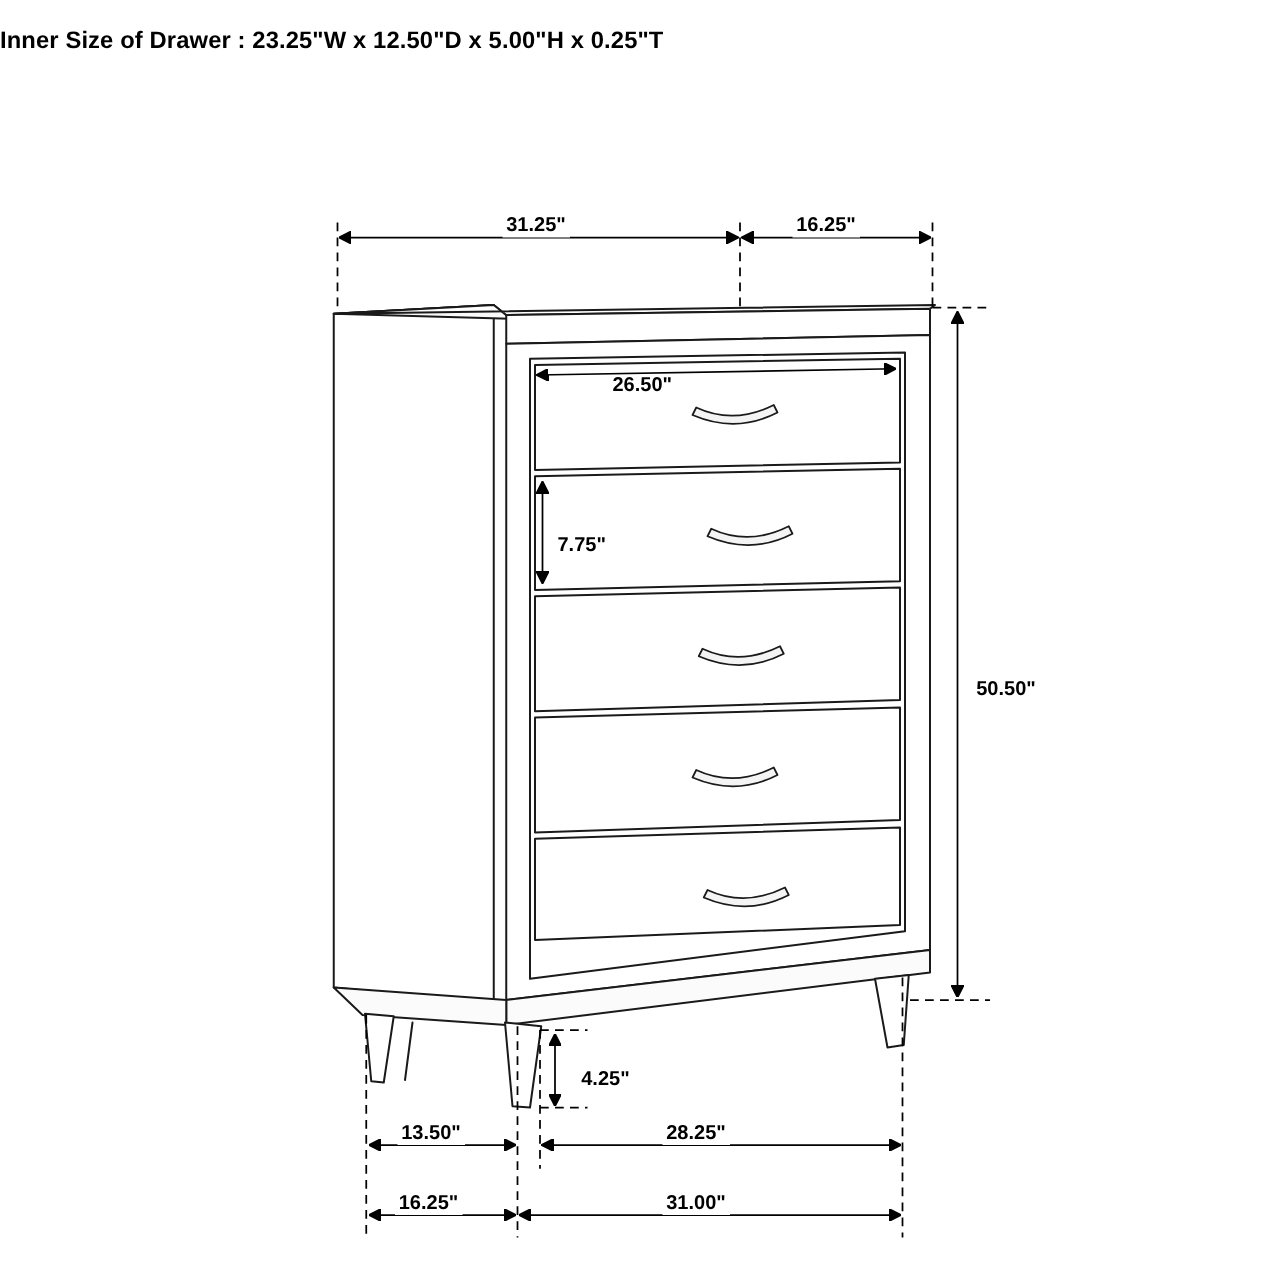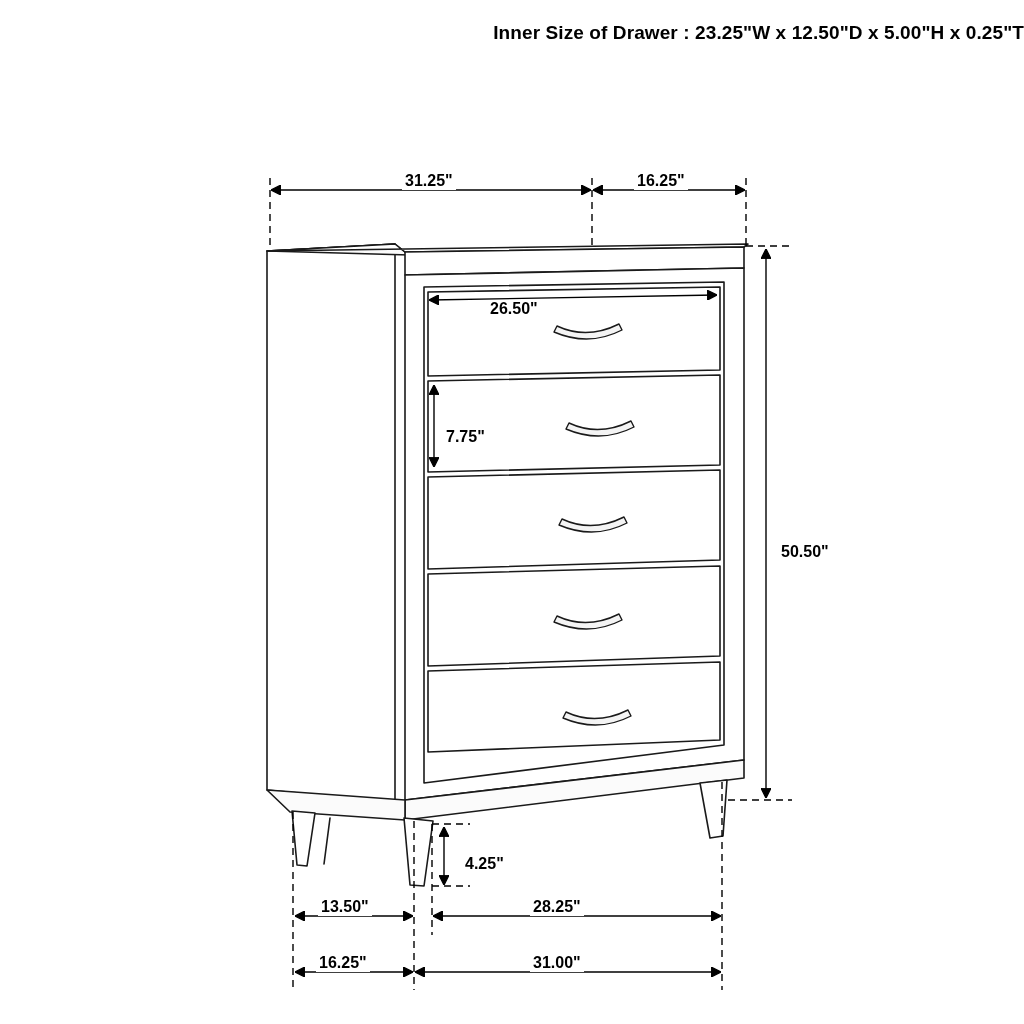--- a/index.html
+++ b/index.html
@@ -13,21 +13,21 @@
     font-family: "Liberation Sans", sans-serif;
     color: #111111;
     position: relative;
     overflow: hidden;
   }
   #title {
     position: absolute;
     top: 22px;
     left: 0;
     width: 1024px;
-    text-align: right;
+    text-align: left;
     font-size: 19px;
     font-weight: bold;
     letter-spacing: 0.1px;
     color: #000000;
   }
   #diagram {
     position: absolute;
     top: 0;
     left: 0;
     width: 1024px;

